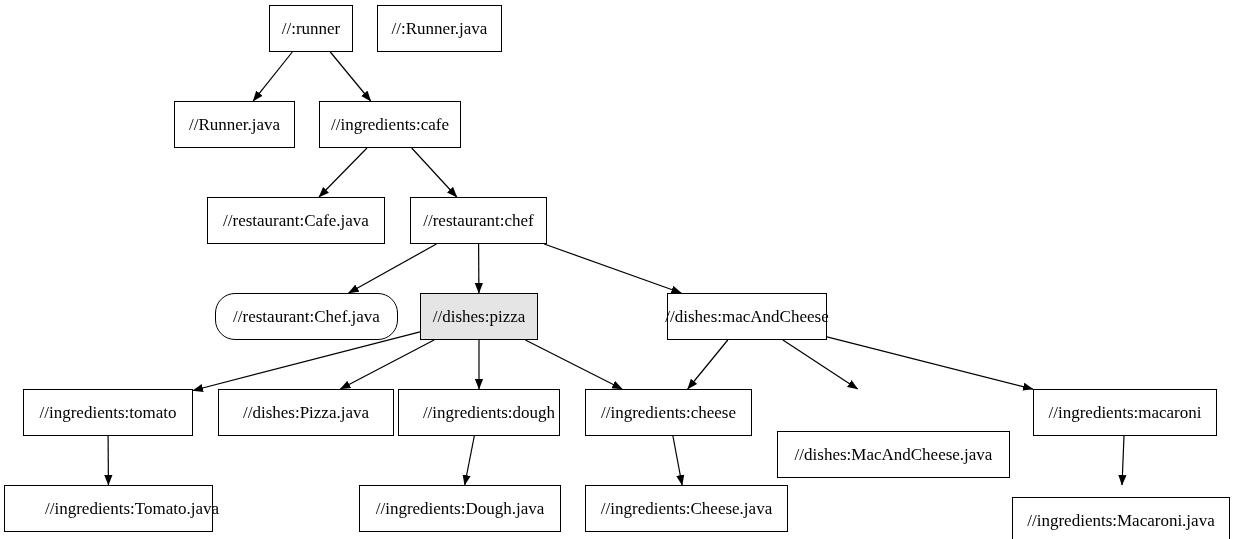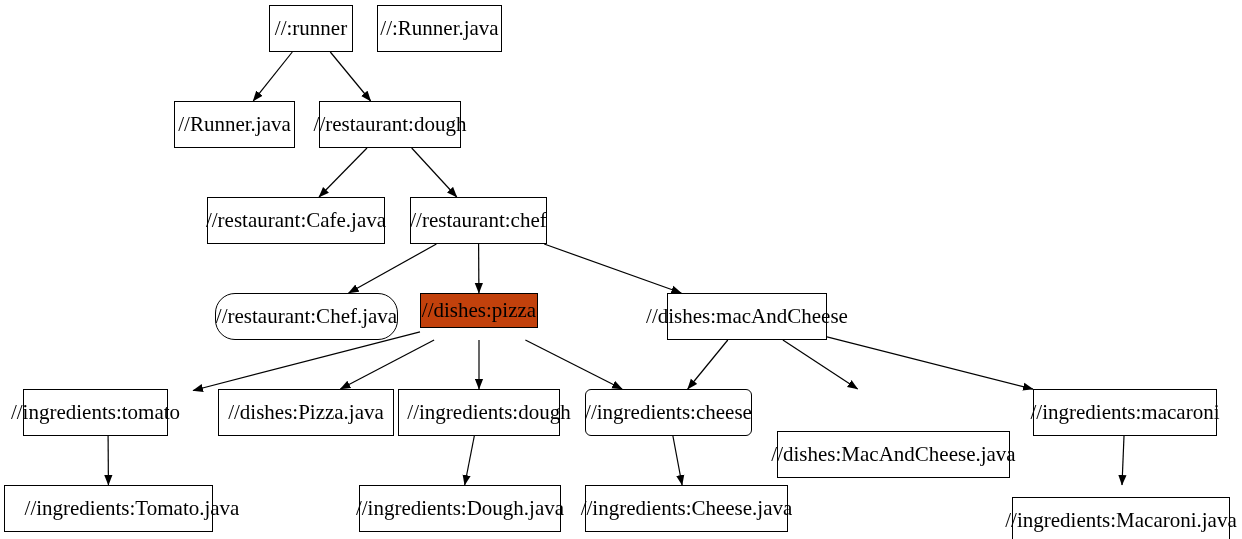--- a/index.html
+++ b/index.html
@@ -22,21 +22,21 @@
     height: 539px;
   }
   .graph-node {
     position: absolute;
     box-sizing: border-box;
     background: #ffffff;
     border: 1.2px solid #000000;
     display: flex;
     align-items: center;
     justify-content: center;
-    font-size: 21px;
+    font-size: 17px;
     color: #000000;
     white-space: nowrap;
   }
 </style>
 </head>
 <body>
 
 <div id="graph-canvas" style="background: rgb(255, 255, 255);">
   <svg id="edge-layer" xmlns="http://www.w3.org/2000/svg" width="1242" height="539" viewBox="0 0 1242 539">
     <defs>
@@ -62,29 +62,29 @@
         <line x1="108.1" y1="436.0" x2="108.4" y2="485.0" stroke="#000000" stroke-width="1.2" marker-end="url(#arrowhead)"></line>
         <line x1="474.3" y1="436.0" x2="464.7" y2="485.0" stroke="#000000" stroke-width="1.2" marker-end="url(#arrowhead)"></line>
         <line x1="672.9" y1="436.0" x2="682.1" y2="485.0" stroke="#000000" stroke-width="1.2" marker-end="url(#arrowhead)"></line>
         <line x1="1124.0" y1="436.0" x2="1122.0" y2="485.0" stroke="#000000" stroke-width="1.2" marker-end="url(#arrowhead)"></line>
       </g>
   </svg>
 
 <div class="graph-node" style="left: 269px; top: 5px; width: 84px; height: 47px; border-color: rgb(0, 0, 0); background: rgb(255, 255, 255);">//:runner</div>
     <div class="graph-node" style="left: 377px; top: 5px; width: 125px; height: 47px; border-color: rgb(0, 0, 0); background: rgb(255, 255, 255);">//:Runner.java</div>
     <div class="graph-node" style="left: 174px; top: 101px; width: 121px; height: 47px; border-color: rgb(0, 0, 0); background: rgb(255, 255, 255);">//Runner.java</div>
-    <div class="graph-node" style="left: 319px; top: 101px; width: 142px; height: 47px; border-color: rgb(0, 0, 0); background: rgb(255, 255, 255);">//restaurant:dough</div>
+    <div class="graph-node" style="left: 319px; top: 101px; width: 142px; height: 47px; border-color: rgb(0, 0, 0); background: rgb(255, 255, 255);">//ingredients:cafe</div>
     <div class="graph-node" style="left: 207px; top: 197px; width: 178px; height: 47px; border-color: rgb(0, 0, 0); background: rgb(255, 255, 255);">//restaurant:Cafe.java</div>
     <div class="graph-node" style="left: 410px; top: 197px; width: 137px; height: 47px; border-color: rgb(0, 0, 0); background: rgb(255, 255, 255);">//restaurant:chef</div>
     <div class="graph-node" style="left: 215px; top: 293px; width: 183px; height: 47px; border-color: rgb(0, 0, 0); background: rgb(255, 255, 255); border-radius: 20px;">//restaurant:Chef.java</div>
-    <div class="graph-node" style="left: 420px; top: 293px; width: 118px; height: 35px; border-color: rgb(0, 0, 0); background: #c2410c;">//dishes:pizza</div>
+    <div class="graph-node" style="left: 420px; top: 293px; width: 118px; height: 47px; border-color: rgb(0, 0, 0); background: #e5e5e5;">//dishes:pizza</div>
     <div class="graph-node" style="left: 667px; top: 293px; width: 160px; height: 47px; border-color: rgb(0, 0, 0); background: rgb(255, 255, 255);">//dishes:macAndCheese</div>
-    <div class="graph-node" style="left: 23px; top: 389px; width: 145px; height: 47px; border-color: rgb(0, 0, 0); background: rgb(255, 255, 255);">//ingredients:tomato</div>
+    <div class="graph-node" style="left: 23px; top: 389px; width: 170px; height: 47px; border-color: rgb(0, 0, 0); background: rgb(255, 255, 255);">//ingredients:tomato</div>
     <div class="graph-node" style="left: 218px; top: 389px; width: 176px; height: 47px; border-color: rgb(0, 0, 0); background: rgb(255, 255, 255);">//dishes:Pizza.java</div>
     <div class="graph-node" style="left: 398px; top: 389px; width: 162px; height: 47px; border-color: rgb(0, 0, 0); background: rgb(255, 255, 255); padding-left: 20px;">//ingredients:dough</div>
-    <div class="graph-node" style="left: 585px; top: 389px; width: 167px; height: 47px; border-color: rgb(0, 0, 0); background: rgb(255, 255, 255); border-radius: 6px;">//ingredients:cheese</div>
+    <div class="graph-node" style="left: 585px; top: 389px; width: 167px; height: 47px; border-color: rgb(0, 0, 0); background: rgb(255, 255, 255);">//ingredients:cheese</div>
     <div class="graph-node" style="left: 777px; top: 389px; width: 233px; height: 47px; border-color: rgb(0, 0, 0); background: rgb(255, 255, 255); margin-top: 42px;">//dishes:MacAndCheese.java</div>
     <div class="graph-node" style="left: 1033px; top: 389px; width: 184px; height: 47px; border-color: rgb(0, 0, 0); background: rgb(255, 255, 255);">//ingredients:macaroni</div>
     <div class="graph-node" style="left: 4px; top: 485px; width: 209px; height: 47px; border-color: rgb(0, 0, 0); background: rgb(255, 255, 255); padding-left: 47px;">//ingredients:Tomato.java</div>
     <div class="graph-node" style="left: 359px; top: 485px; width: 202px; height: 47px; border-color: rgb(0, 0, 0); background: rgb(255, 255, 255);">//ingredients:Dough.java</div>
     <div class="graph-node" style="left: 585px; top: 485px; width: 203px; height: 47px; border-color: rgb(0, 0, 0); background: rgb(255, 255, 255);">//ingredients:Cheese.java</div>
     <div class="graph-node" style="left: 1012px; top: 497px; width: 218px; height: 47px; border-color: rgb(0, 0, 0); background: rgb(255, 255, 255);">//ingredients:Macaroni.java</div>
   </div>
 
 </body></html>

